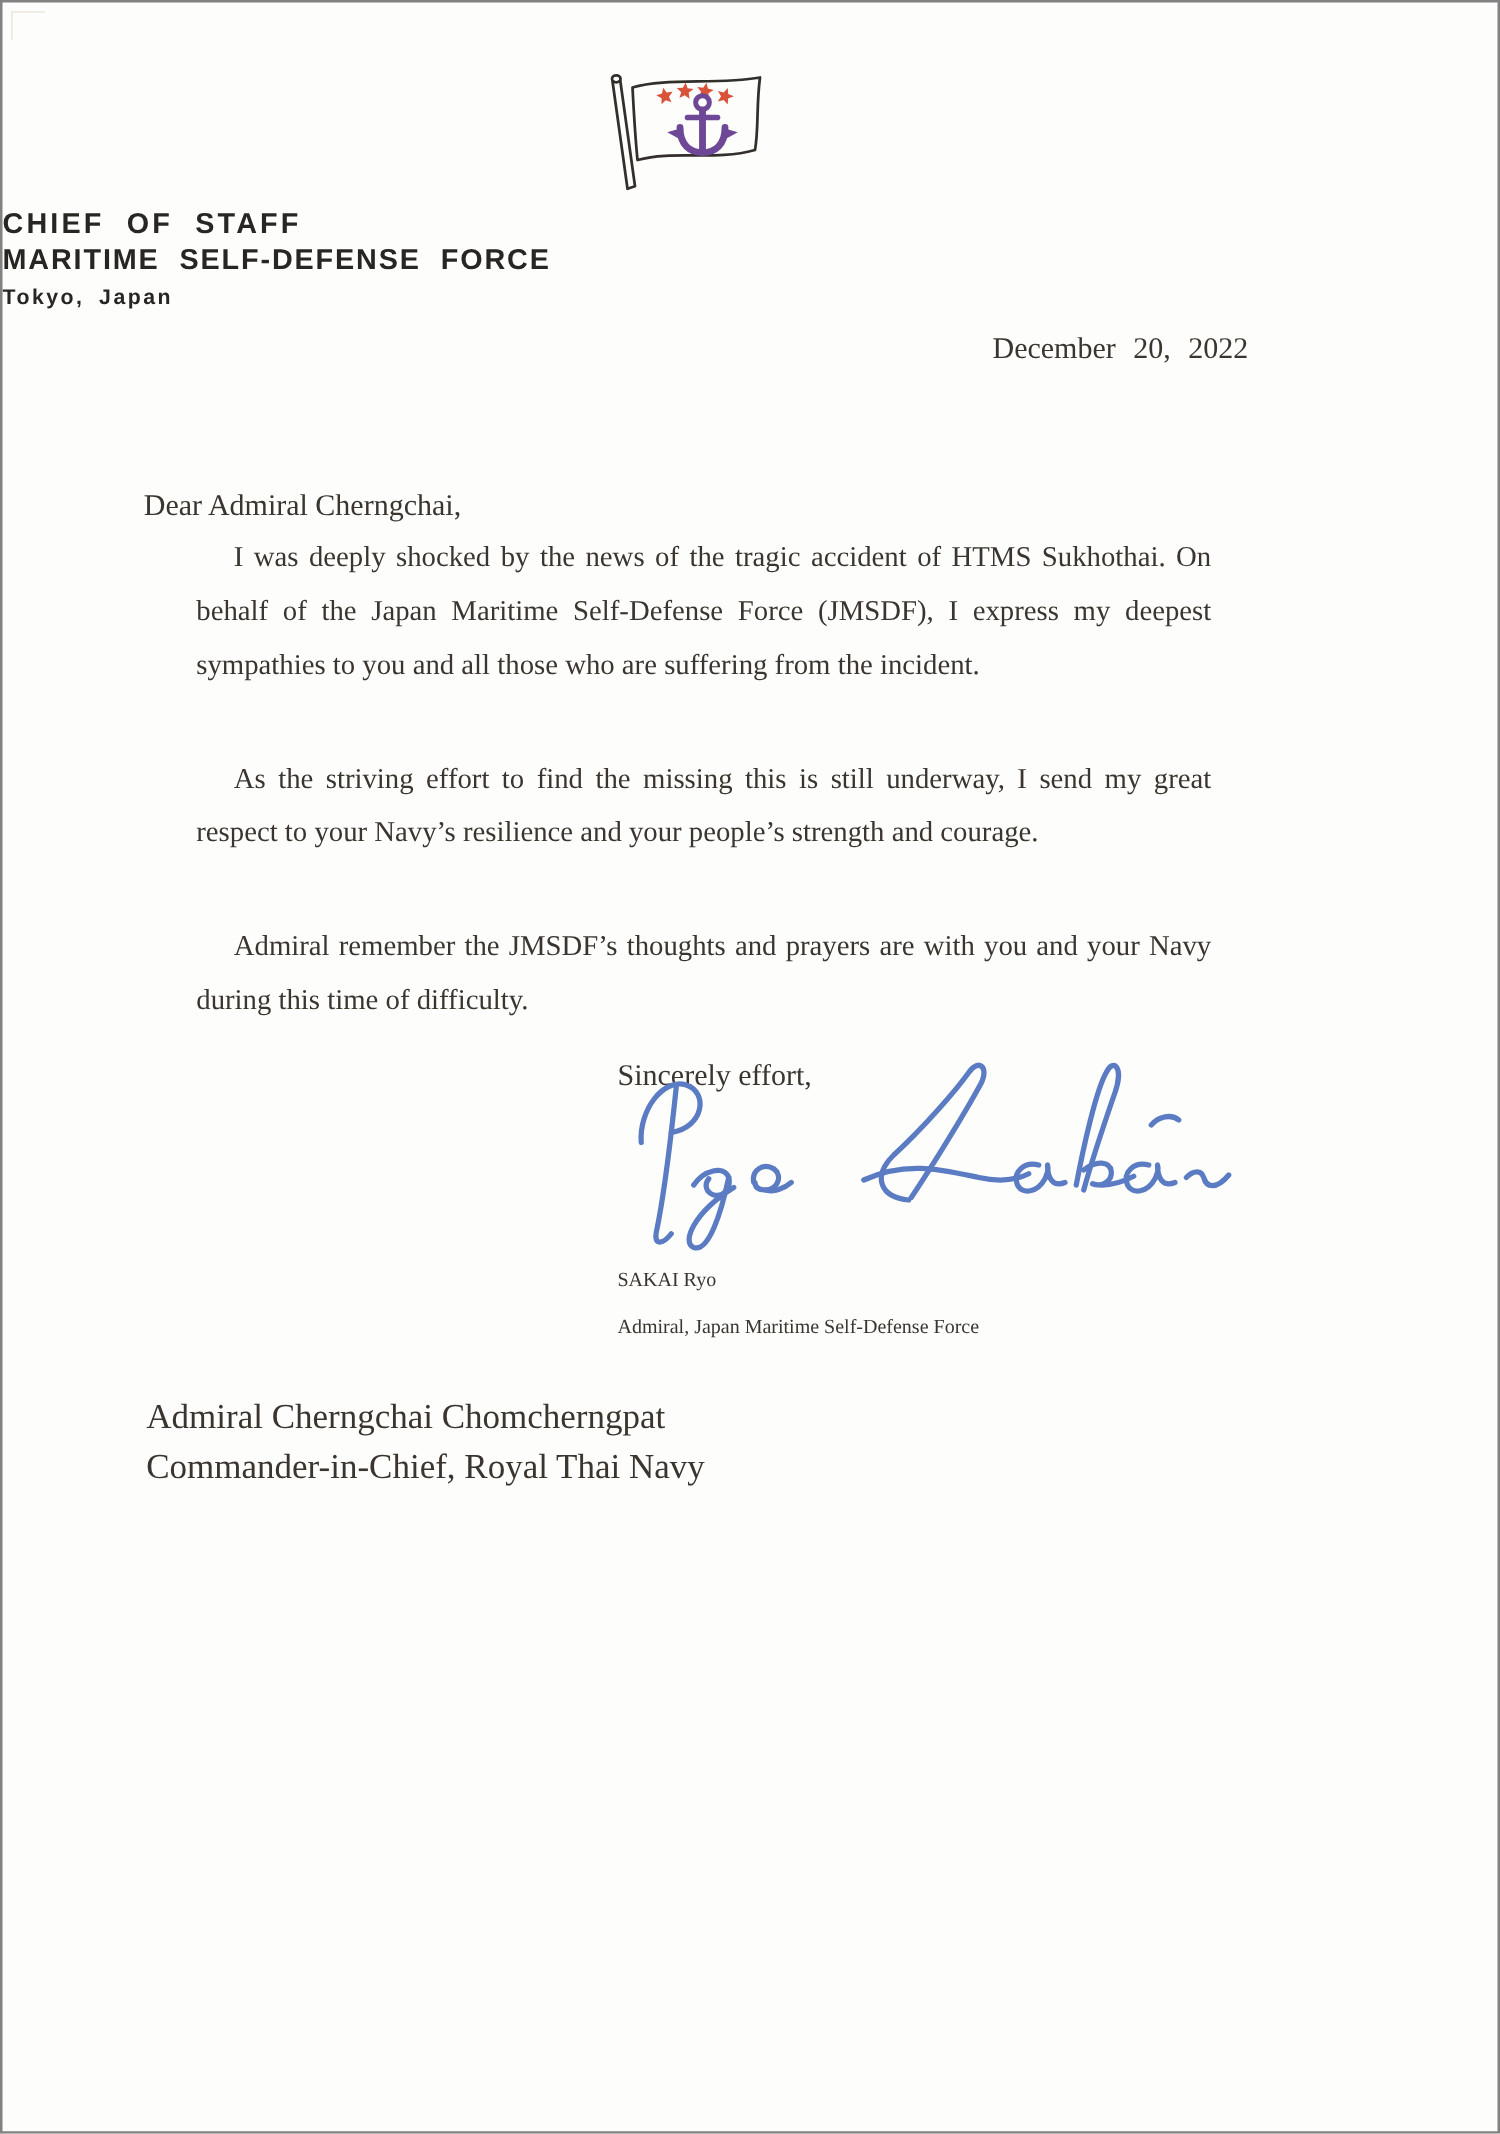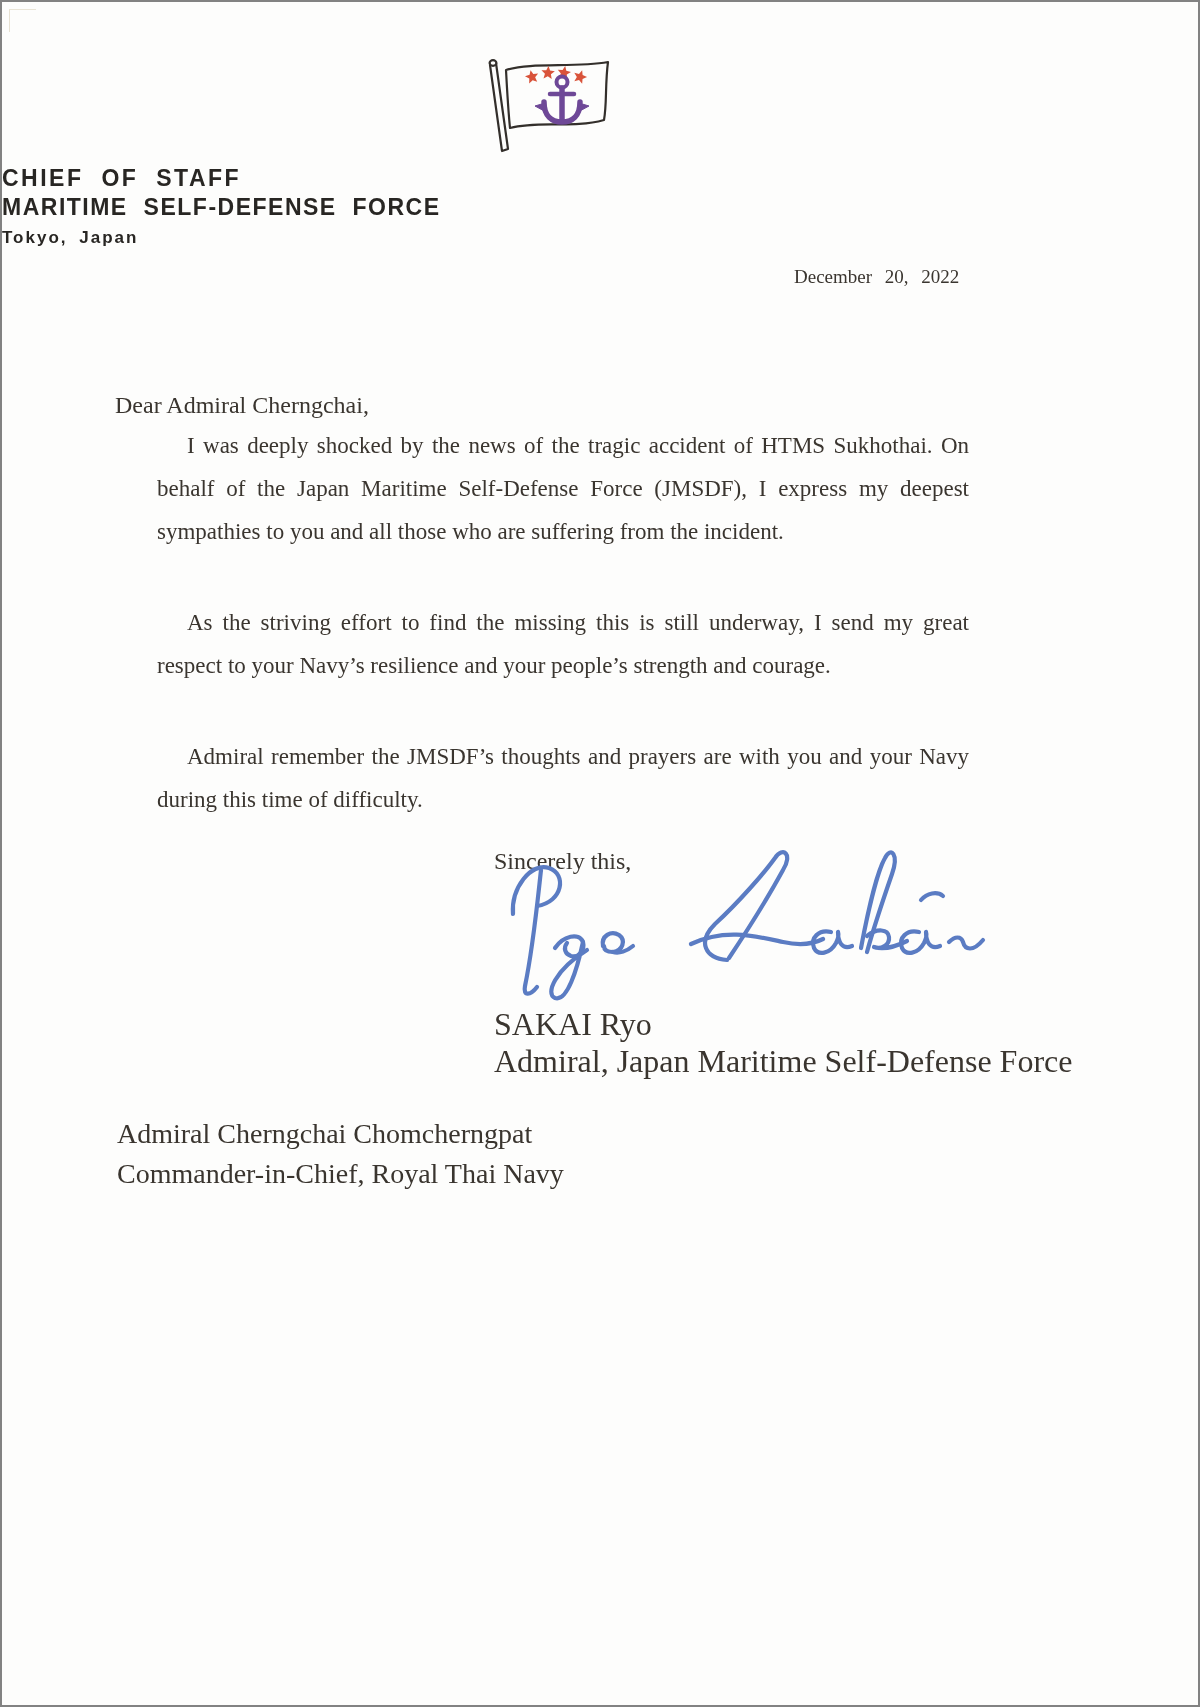--- a/index.html
+++ b/index.html
@@ -21,33 +21,33 @@
   }
   .letterhead-wrap { position: absolute; left: 0; top: 0; width: 1110px; text-align: left; }
   .emblem-svg { display: block; margin: 54px auto 0 auto; }
   .lh-line {
     font-family: "Liberation Sans", "DejaVu Sans", sans-serif;
     font-weight: bold; color: #282623;
   }
   .lh-title { position: absolute; top: 163px; left: 0; width: 1110px; font-size: 23px; letter-spacing: 2.5px; word-spacing: 9px; }
   .lh-org   { position: absolute; top: 192px; left: 0; width: 1110px; font-size: 23px; letter-spacing: 1.5px; word-spacing: 8px; }
   .lh-loc   { position: absolute; top: 226px; left: 0; width: 1110px; font-size: 17px; letter-spacing: 2px; word-spacing: 5px; }
-  .date-line { position: absolute; top: 264px; left: 792px; font-size: 19px; word-spacing: 8px; }
+  .date-line { position: absolute; top: 264px; left: 792px; font-size: 24px; word-spacing: 8px; }
   .salutation { position: absolute; top: 350px; left: 113px; font-size: 24px; margin-top: 40px; }
   .body-block { position: absolute; top: 422px; left: 155px; width: 812px; }
   .body-block p {
     margin: 0 0 48px 0;
     font-size: 23px;
     line-height: 43px;
     text-align: justify;
     text-indent: 30px;
   }
   .valediction { position: absolute; top: 846px; left: 492px; font-size: 24px; }
   .signature-svg { position: absolute; top: 842px; left: 495px; }
-  .signer-block { position: absolute; top: 1004px; left: 492px; font-size: 32px; line-height: 37px; }
+  .signer-block { position: absolute; top: 1004px; left: 492px; font-size: 16px; line-height: 37px; }
   .recipient-block { position: absolute; top: 1112px; left: 115px; font-size: 28px; line-height: 40px; }
 </style>
 </head>
 <body>
 
 <div class="page">
 
   <div class="scan-artifact"></div>
 
   <div class="letterhead-wrap">
@@ -83,21 +83,21 @@
   <div class="date-line">December 20, 2022</div>
 
   <div class="salutation">Dear Admiral Cherngchai,</div>
 
   <div class="body-block">
     <p>I was deeply shocked by the news of the tragic accident of HTMS Sukhothai. On behalf of the Japan Maritime Self-Defense Force (JMSDF), I express my deepest sympathies to you and all those who are suffering from the incident.</p>
     <p>As the striving effort to find the missing this is still underway, I send my great respect to your Navy’s resilience and your people’s strength and courage.</p>
     <p>Admiral remember the JMSDF’s thoughts and prayers are with you and your Navy during this time of difficulty.</p>
   </div>
 
-  <div class="valediction">Sincerely this,</div>
+  <div class="valediction">Sincerely effort,</div>
 
   <svg class="signature-svg" width="490" height="170" viewBox="0 0 490 170">
     <g fill="none" stroke-width="4.2" stroke-linecap="round" stroke-linejoin="round" stroke="#5b7cc3">
 
       <path d="M 16,70 C 14,44 34,18 52,24 C 70,30 66,58 40,62"></path>
       <path d="M 44,26 C 40,62 36,104 28,142 C 26,152 33,152 40,143"></path>
 
       <path d="M 58,104 C 66,92 82,88 86,98 C 88,106 82,114 74,112 C 68,110 66,104 70,99"></path>
       <path d="M 86,98 C 80,126 70,158 58,154 C 48,150 58,126 90,106"></path>
 

